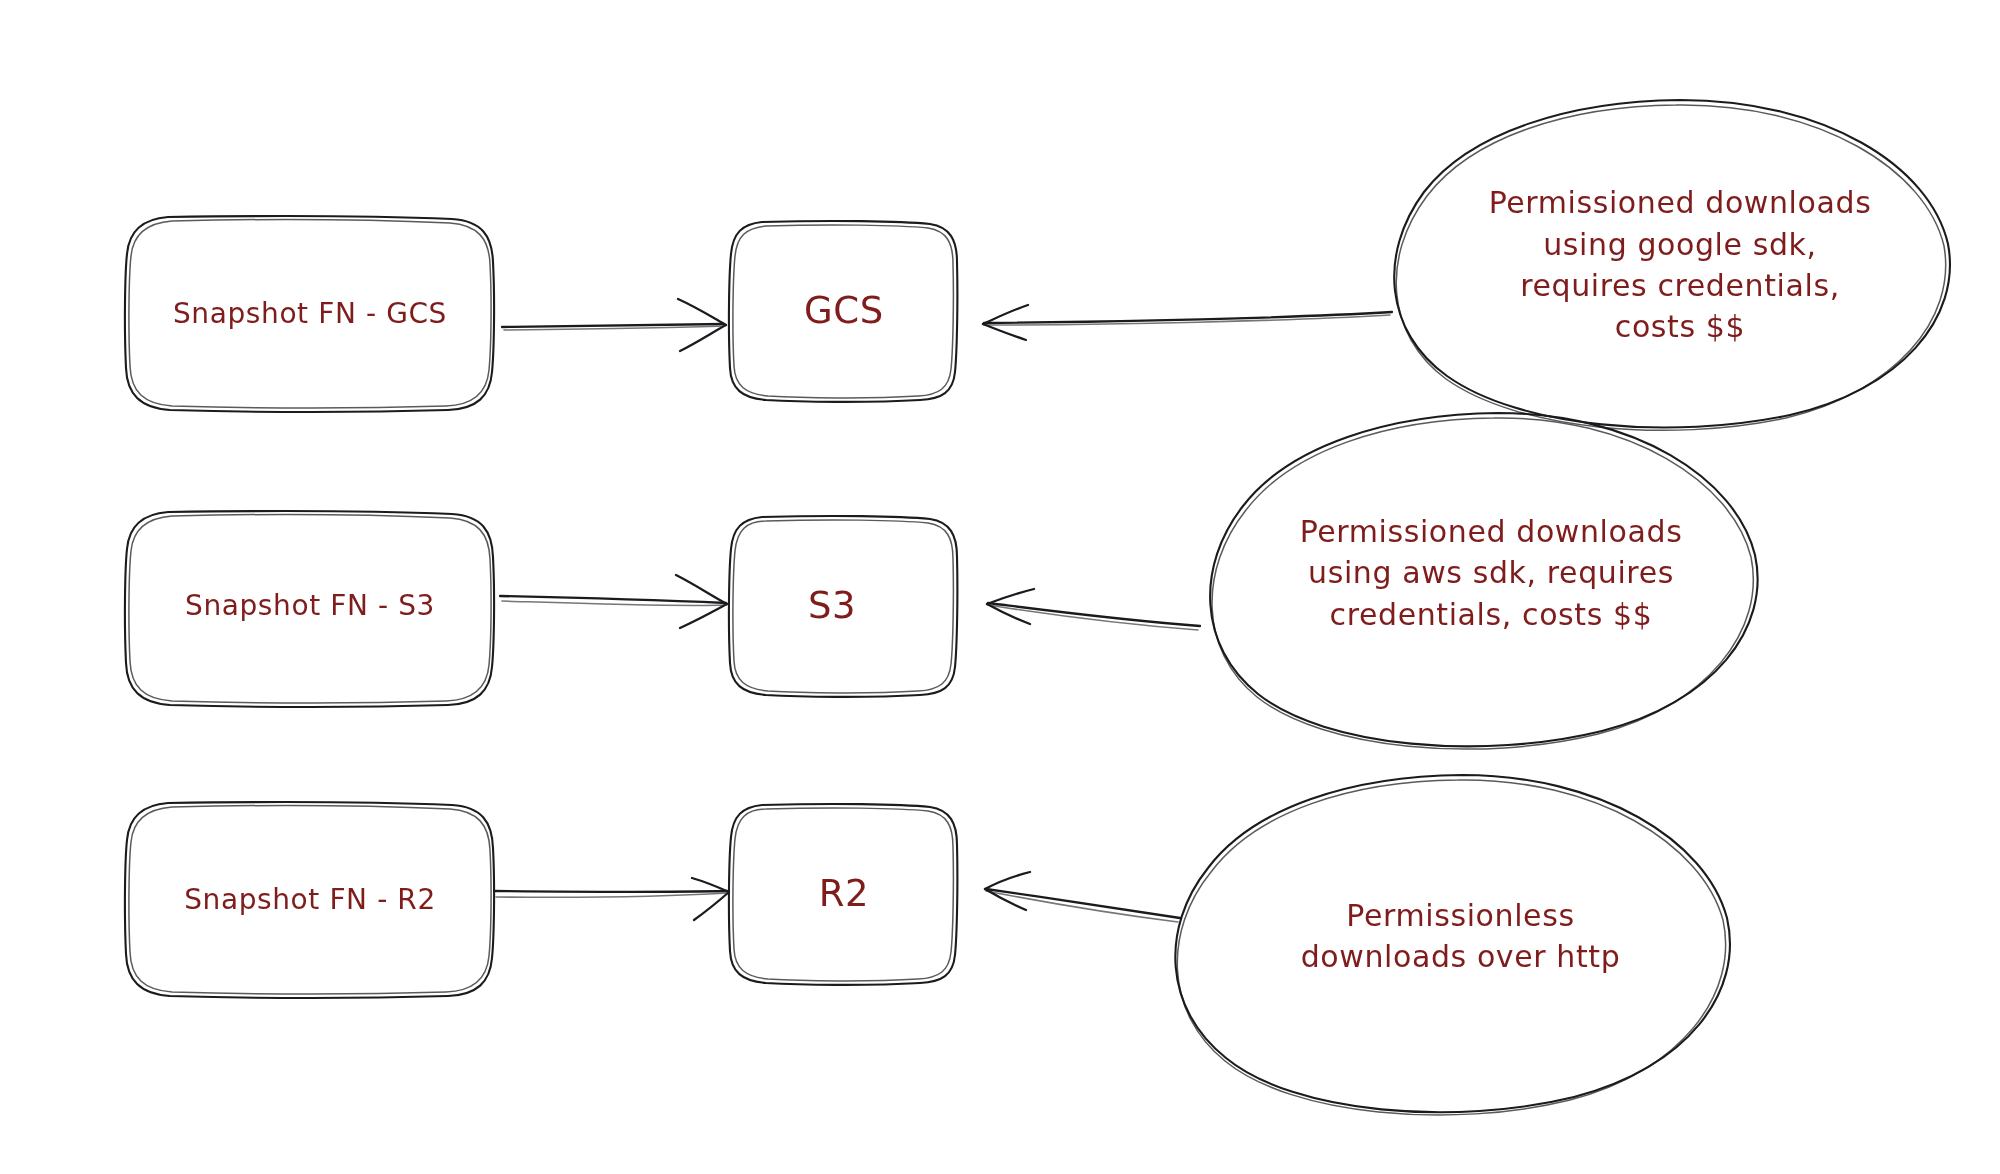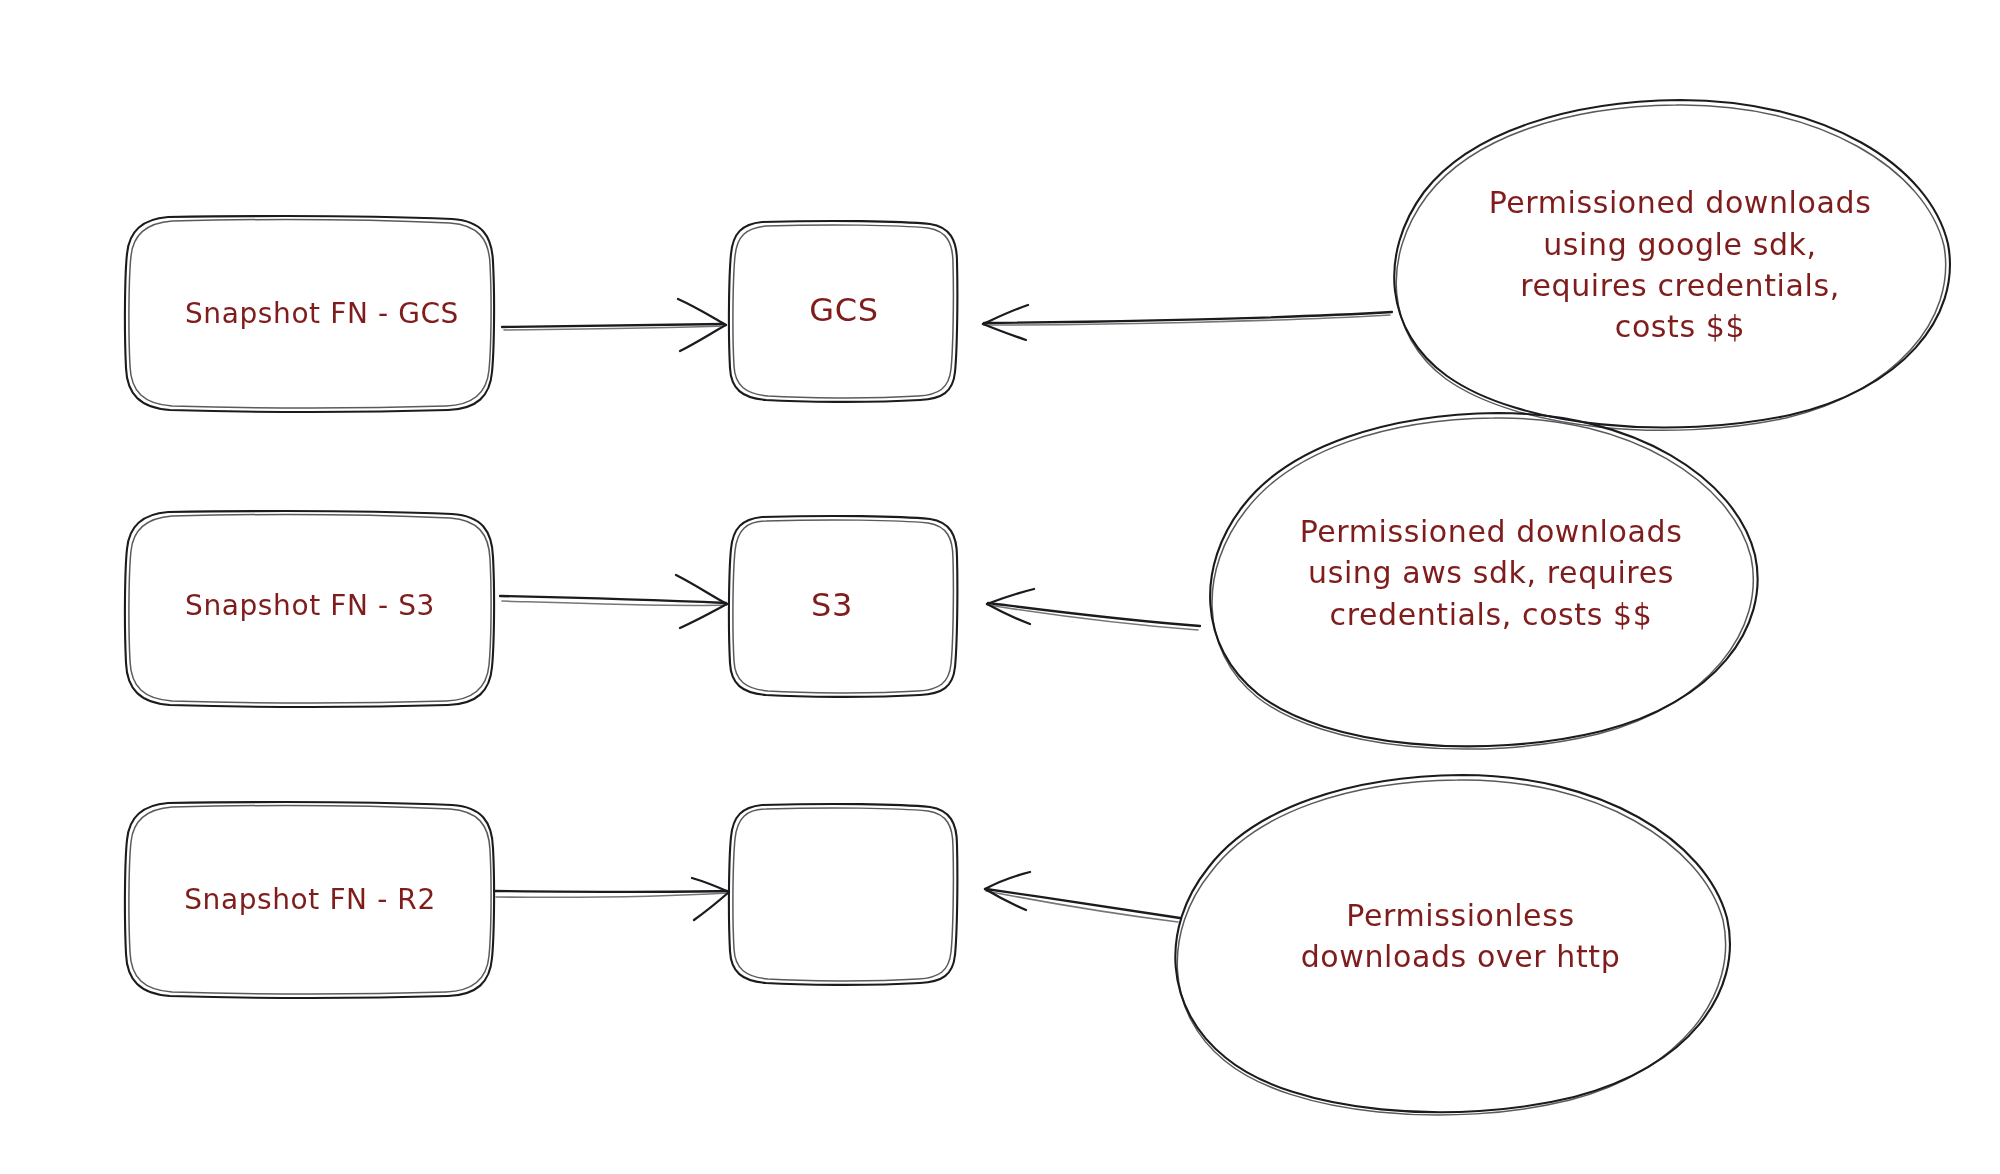--- a/index.html
+++ b/index.html
@@ -39,21 +39,21 @@
     line-height: 1.42;
     letter-spacing: 0.6px;
     white-space: pre-line;
     pointer-events: none;
   }
   .note-label {
     font-size: 30px;
     line-height: 1.38;
   }
   .small-label {
-    font-size: 32px;
+    font-size: 37px;
   }
   svg path, svg ellipse {
     fill: none;
     stroke: #1b1b1f;
     stroke-linecap: round;
     stroke-linejoin: round;
   }
   .stroke-main { stroke-width: 2.1; }
   .stroke-ghost { stroke-width: 1.5; opacity: .72; }
   .stroke-arrow { stroke-width: 2.3; }
@@ -139,30 +139,31 @@
       <path class="stroke-ghost" d="M1458 780 C 1596 778, 1702 844, 1723 920 C 1739 994, 1681 1071, 1570 1100 C 1452 1129, 1292 1116, 1225 1061 C 1165 1013, 1163 931, 1211 872 C 1256 812, 1350 781, 1458 780"></path>
     </g>
     <g>
       <path class="stroke-arrow" d="M1180 918 C 1110 908, 1050 898, 986 889"></path>
       <path class="stroke-arrow-ghost" d="M1178 922 C 1106 913, 1048 903, 986 891"></path>
       <path class="stroke-arrow" d="M1030 872 C 1014 876, 998 882, 985 889"></path>
       <path class="stroke-arrow" d="M1026 910 C 1010 903, 995 895, 985 889"></path>
     </g>
   </svg>
 
-  <div class="node-label" style="left:126px; top:217px; width:368px; height:193px;padding-left:12px;">Snapshot FN - GCS</div>
+  <div class="node-label" style="left:126px; top:217px; width:368px; height:193px;">Snapshot FN - GCS</div>
   <div class="node-label small-label" style="left:730px; top:222px; width:228px; height:178px;">GCS</div>
   <div class="node-label note-label" style="left:1420px; top:120px; width:520px; height:290px;">Permissioned downloads
 using google sdk,
 requires credentials,
 costs $$</div>
 
   <div class="node-label" style="left:126px; top:512px; width:368px; height:188px;">Snapshot FN - S3</div>
   <div class="node-label small-label" style="left:730px; top:517px; width:204px; height:178px;">S3</div>
   <div class="node-label note-label" style="left:1235px; top:428px; width:512px; height:290px;">Permissioned downloads
 using aws sdk, requires
 credentials, costs $$</div>
 
   <div class="node-label" style="left:126px; top:803px; width:368px; height:193px;">Snapshot FN - R2</div>
+  <div class="node-label small-label" style="left:730px; top:805px; width:228px; height:178px;">R2</div>
   <div class="node-label note-label" style="left:1198px; top:790px; width:525px; height:292px;">Permissionless
 downloads over http</div>
 
 </div>
 
 </body></html>

